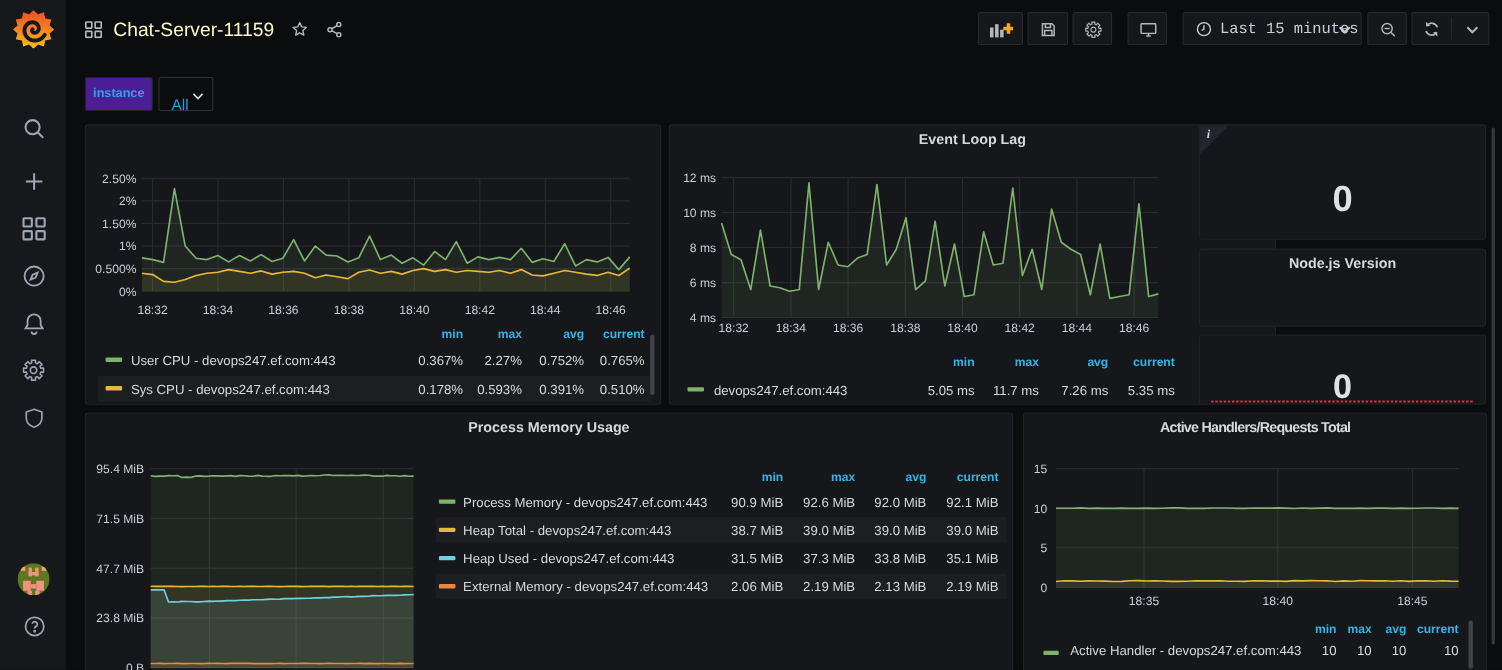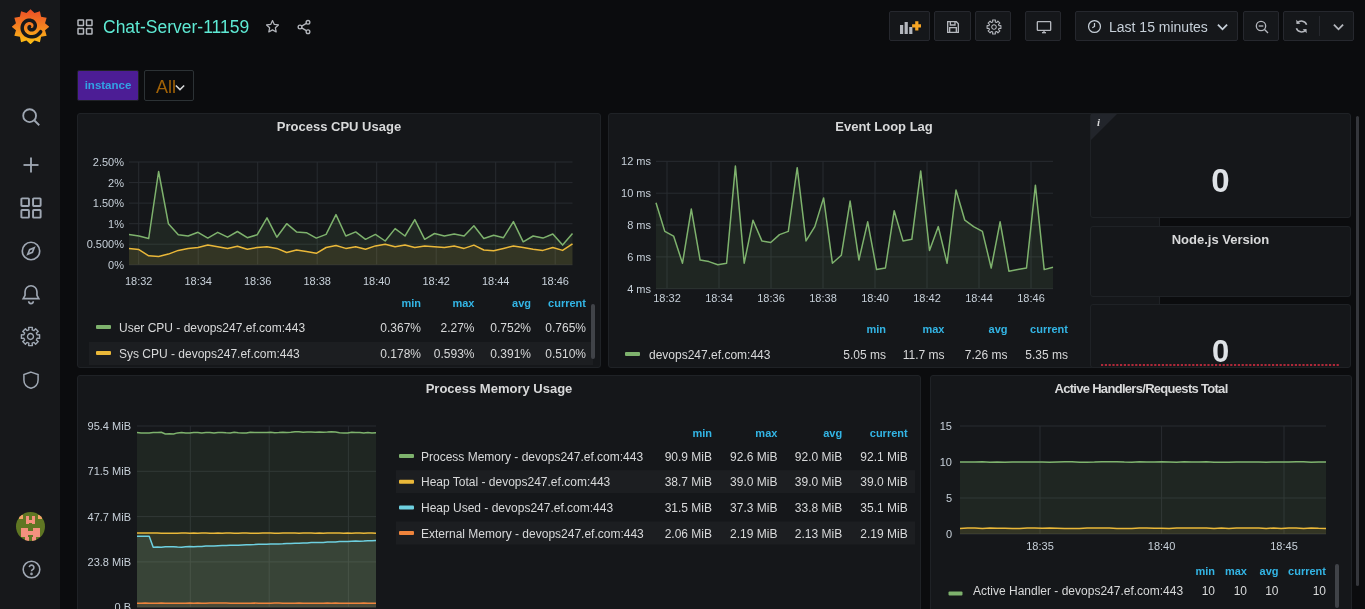--- a/index.html
+++ b/index.html
@@ -8,21 +8,21 @@
 .panel { position:absolute; background:#15171a; border:1px solid #1f2226; border-radius:3px; }
 .ptitle { position:absolute; left:0; right:0; top:5px; text-align:center; color:#d8d9da;
   font-size:13px; font-weight:700; }
 .chart { position:absolute; left:0; top:0; }
 svg text.ax { font-family:"Liberation Sans",sans-serif; font-size:11px; fill:#c7d0d9; }
 svg text.lh { font-family:"Liberation Sans",sans-serif; font-size:11px; font-weight:700; fill:#33b5e5; }
 svg text.ll { font-family:"Liberation Sans",sans-serif; font-size:12px; fill:#d8d9da; }
 svg text.lv { font-family:"Liberation Sans",sans-serif; font-size:12px; fill:#d8d9da; }
 .bigstat { position:absolute; left:0; right:0; text-align:center; color:#dee2e6;
   font-size:33px; font-weight:700; }
-.navbtn { position:absolute; background:#15171a; border:1px solid #26282e; border-radius:2px; }
+.navbtn { position:absolute; background:#15171a; border:1px solid #26282e; border-radius:2px;font-family:Liberation Mono, monospace; }
 </style></head><body>
 
 <div id="sidebar">
   <svg style="position:absolute;left:12px;top:9px" width="37" height="35" viewBox="0 0 39 39">
     <defs>
         <linearGradient id="glg" x1="0" y1="0" x2="0" y2="1">
       <stop offset="0" stop-color="#ed4d27"></stop>
           <stop offset="0.5" stop-color="#f58220"></stop>
           <stop offset="1" stop-color="#fcc214"></stop>
     </linearGradient>
@@ -100,21 +100,21 @@
 <div id="main">
 
   <svg style="position:absolute;left:17px;top:19px" width="16" height="16" viewBox="0 0 16 16">
       <g fill="none" stroke="#b4b7bd" stroke-width="1.5">
         <rect x="1" y="1" width="5.5" height="5.5" rx="0.5"></rect>
         <rect x="9.5" y="1" width="5.5" height="5.5" rx="0.5"></rect>
         <rect x="1" y="9.5" width="5.5" height="5.5" rx="0.5"></rect>
         <rect x="9.5" y="9.5" width="5.5" height="5.5" rx="0.5"></rect>
       </g>
     </svg>
-  <div style="position:absolute;left:43px;top:17px;font-size:17.5px;color:#5eead4">Chat-Server-11159</div>
+  <div style="position:absolute;left:43px;top:17px;font-size:17.5px;color:#fef9c3">Chat-Server-11159</div>
   <svg style="position:absolute;left:205px;top:19px" width="15" height="15" viewBox="0 0 24 24">
       <path d="M12 2.5l2.9 6.2 6.6 0.8-4.9 4.6 1.3 6.6-5.9-3.3-5.9 3.3 1.3-6.6-4.9-4.6 6.6-0.8z" fill="none" stroke="#b4b7bd" stroke-width="2" stroke-linejoin="round"></path>
     </svg>
   <svg style="position:absolute;left:236px;top:19px" width="16" height="16" viewBox="0 0 24 24">
       <g fill="none" stroke="#b4b7bd" stroke-width="2">
         <circle cx="18" cy="5" r="2.8"></circle>
         <circle cx="6" cy="12" r="2.8"></circle>
         <circle cx="18" cy="19" r="2.8"></circle>
         <line x1="8.5" y1="10.6" x2="15.5" y2="6.6"></line>
         <line x1="8.5" y1="13.4" x2="15.5" y2="17.4"></line>
@@ -183,28 +183,27 @@
         <path d="M19.4 21.4 L19.1 15.4 L13.7 16.0 Z" fill="#b4b7bd"></path>
       </svg>
     <div style="position:absolute;left:35px;top:4px;bottom:4px;width:1px;background:#26282e"></div>
     <svg style="position:absolute;right:9px;top:11px" width="11" height="8" viewBox="0 0 12 8">
         <path d="M1 1.5 L6 6.5 L11 1.5" fill="none" stroke="#b4b7bd" stroke-width="2"></path>
       </svg>
   </div>
 
   <div style="position:absolute;left:17px;top:70px;width:62px;height:31px;background:#4c1d95;border:1px solid #202226;border-radius:2px;text-align:center;line-height:29px;font-size:11.5px;font-weight:700;color:#33a2e5">instance</div>
   <div style="position:absolute;left:84px;top:70px;width:50px;height:31px;background:#0b0c0e;border:1px solid #2c3235;border-radius:2px">
-    <span style="position:absolute;left:11px;top:6px;font-size:18px;color:#a16207">All</span>
+    <span style="position:absolute;left:11px;top:16px;font-size:14px;color:#0ea5e9">All</span>
     <svg style="position:absolute;right:8px;top:13px" width="10" height="7" viewBox="0 0 12 8">
         <path d="M1 1.5 L6 6.5 L11 1.5" fill="none" stroke="#d8d9da" stroke-width="1.8"></path>
       </svg>
   </div>
 
   <div class="panel" style="left:17px;top:113px;width:524px;height:255px">
-    <div class="ptitle">Process CPU Usage</div>
     <svg class="chart" width="524" height="255" viewBox="0 0 524 255">
         <line x1="51.0" y1="48.0" x2="494.5" y2="48.0" stroke="#282c31" stroke-width="1"></line>
         <line x1="51.0" y1="68.6" x2="494.5" y2="68.6" stroke="#282c31" stroke-width="1"></line>
         <line x1="51.0" y1="89.1" x2="494.5" y2="89.1" stroke="#282c31" stroke-width="1"></line>
         <line x1="51.0" y1="109.7" x2="494.5" y2="109.7" stroke="#282c31" stroke-width="1"></line>
         <line x1="51.0" y1="130.2" x2="494.5" y2="130.2" stroke="#282c31" stroke-width="1"></line>
         <line x1="51.0" y1="150.8" x2="494.5" y2="150.8" stroke="#282c31" stroke-width="1"></line>
         <line x1="60.7" y1="48" x2="60.7" y2="150.8" stroke="#282c31" stroke-width="1"></line>
         <line x1="120.2" y1="48" x2="120.2" y2="150.8" stroke="#282c31" stroke-width="1"></line>
         <line x1="179.7" y1="48" x2="179.7" y2="150.8" stroke="#282c31" stroke-width="1"></line>

